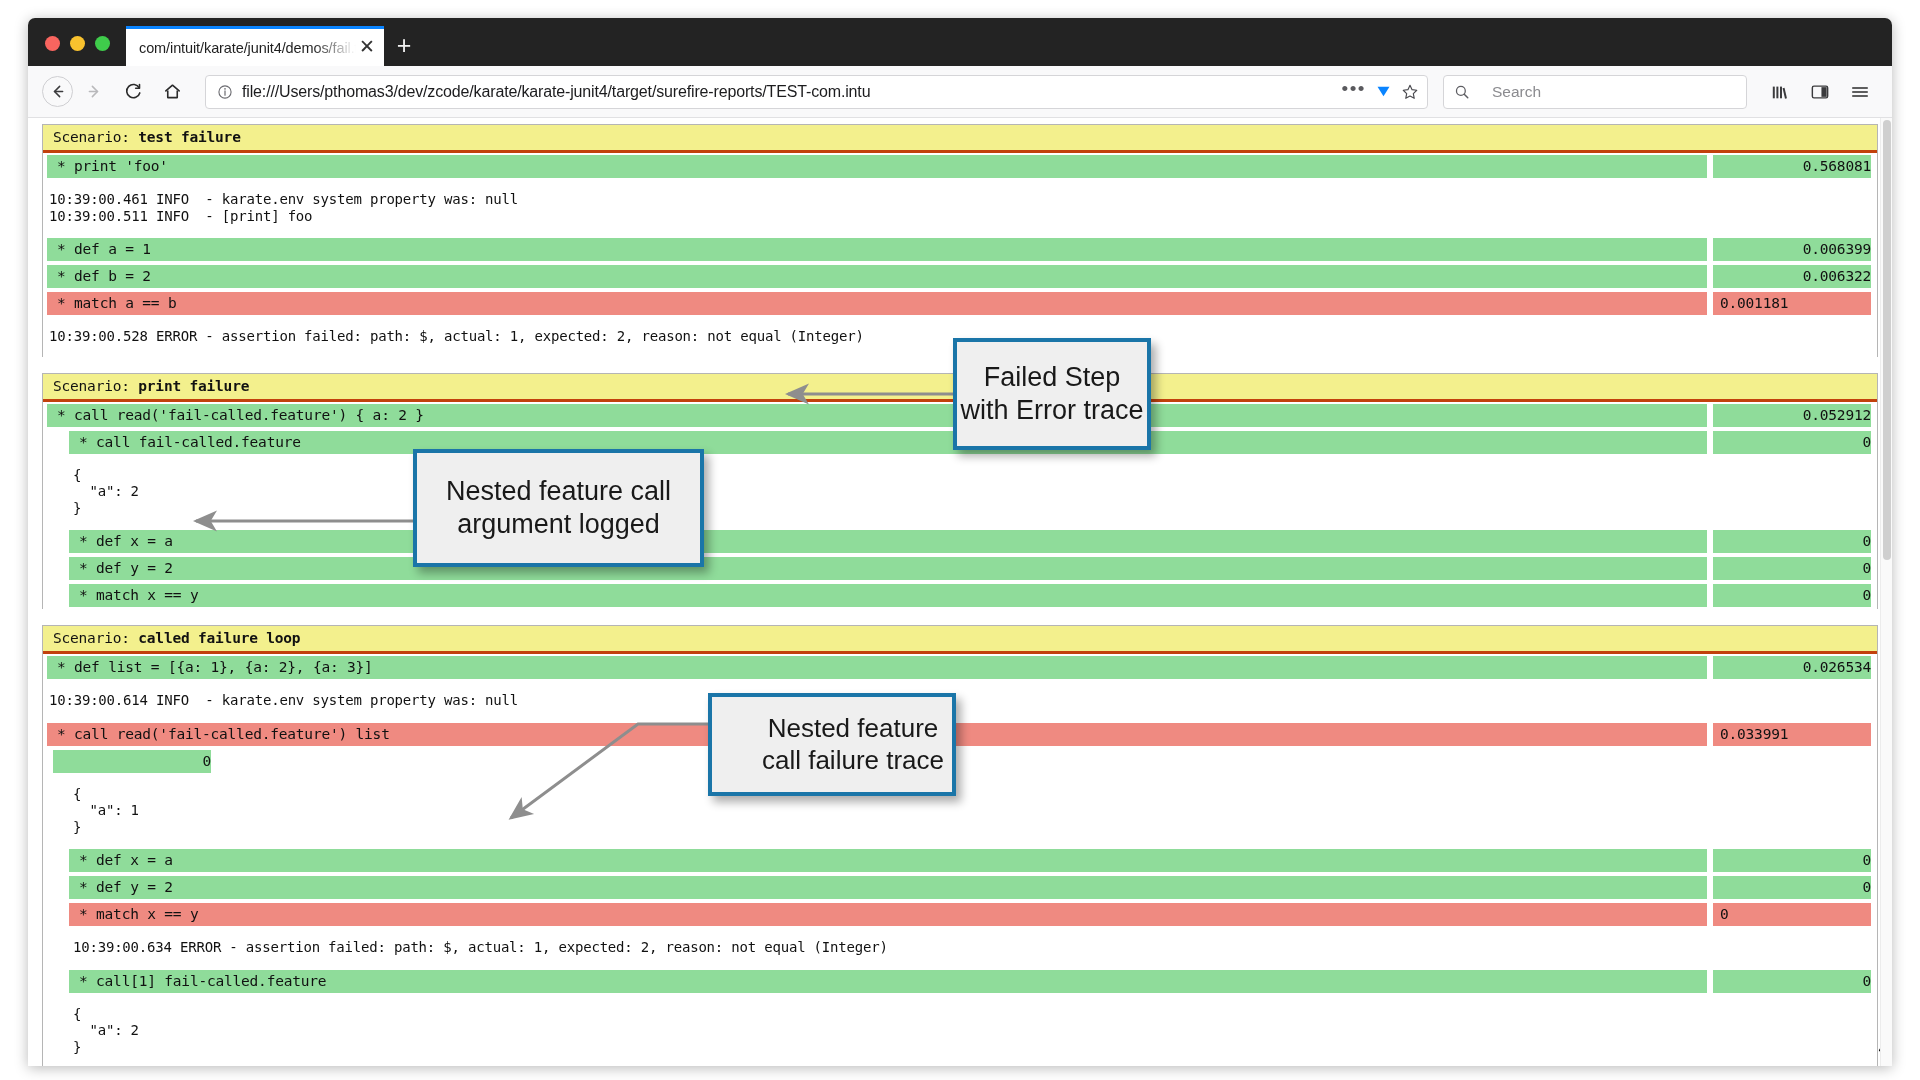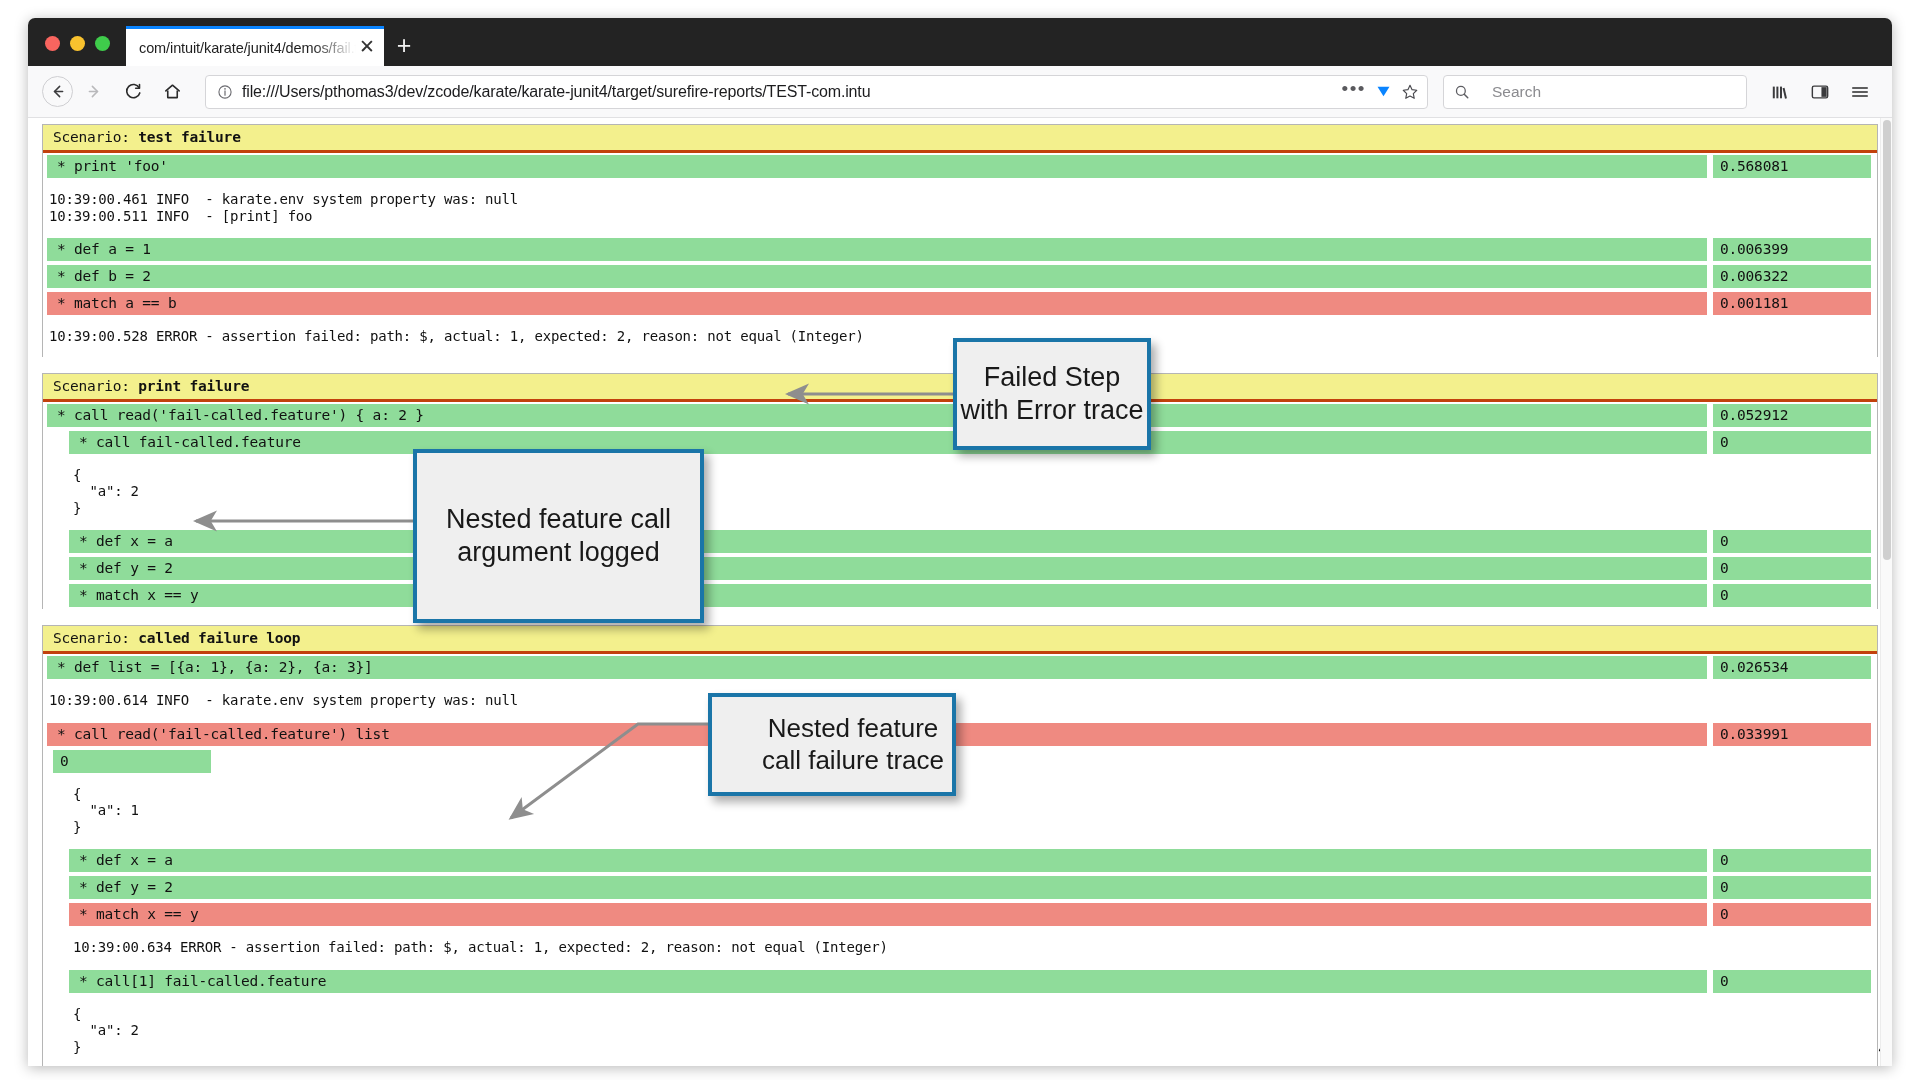--- a/index.html
+++ b/index.html
@@ -171,21 +171,21 @@
 
   .step-time {
     flex: 0 0 158px;
     margin-left: 6px; margin-right: 6px;
     font-size: 14.5px;
     line-height: 20px;
     padding: 1px 0 2px 7px;
     color: #111;
     letter-spacing: -.2px;
   }
-  .step-time.pass { background: #8fdc9a; }
+  .step-time.pass { background: #8fdc9a; text-align: right; }
   .step-time.fail { background: #ef8a81; }
 
   .log-block {
     font-size: 14px;
     line-height: 16.5px;
     color: #111;
     white-space: pre;
     padding: 11px 10px 12px 6px;
     letter-spacing: -.2px;
   }
@@ -198,21 +198,21 @@
     border: 4px solid #1a75a8;
     box-shadow: 5px 6px 9px rgba(0,0,0,.33);
     display: flex; align-items: center; justify-content: center;
     text-align: center;
     font-family: "Liberation Sans", sans-serif;
     color: #191919;
     line-height: 1.22;
     z-index: 6;
   }
   #callout-failed-step { left: 925px; top: 220px; width: 198px; height: 112px; font-size: 27px; }
-  #callout-nested-arg  { left: 385px; top: 331px; width: 291px; height: 174px; font-size: 27px; }
+  #callout-nested-arg  { left: 385px; top: 331px; width: 291px; height: 118px; font-size: 27px; }
   #callout-nested-fail { left: 680px; top: 575px; width: 248px; height: 103px; font-size: 26px; padding-left: 42px; }
 
   .arrow-svg { position: absolute; left: 0; top: 0; width: 100%; height: 100%; pointer-events: none; z-index: 5; }
 
   #page-number {
     position: absolute;
     right: 6px; bottom: 10px;
     font-family: "Liberation Sans", sans-serif;
     font-size: 13px; font-weight: bold; color: #111;
     z-index: 7;

